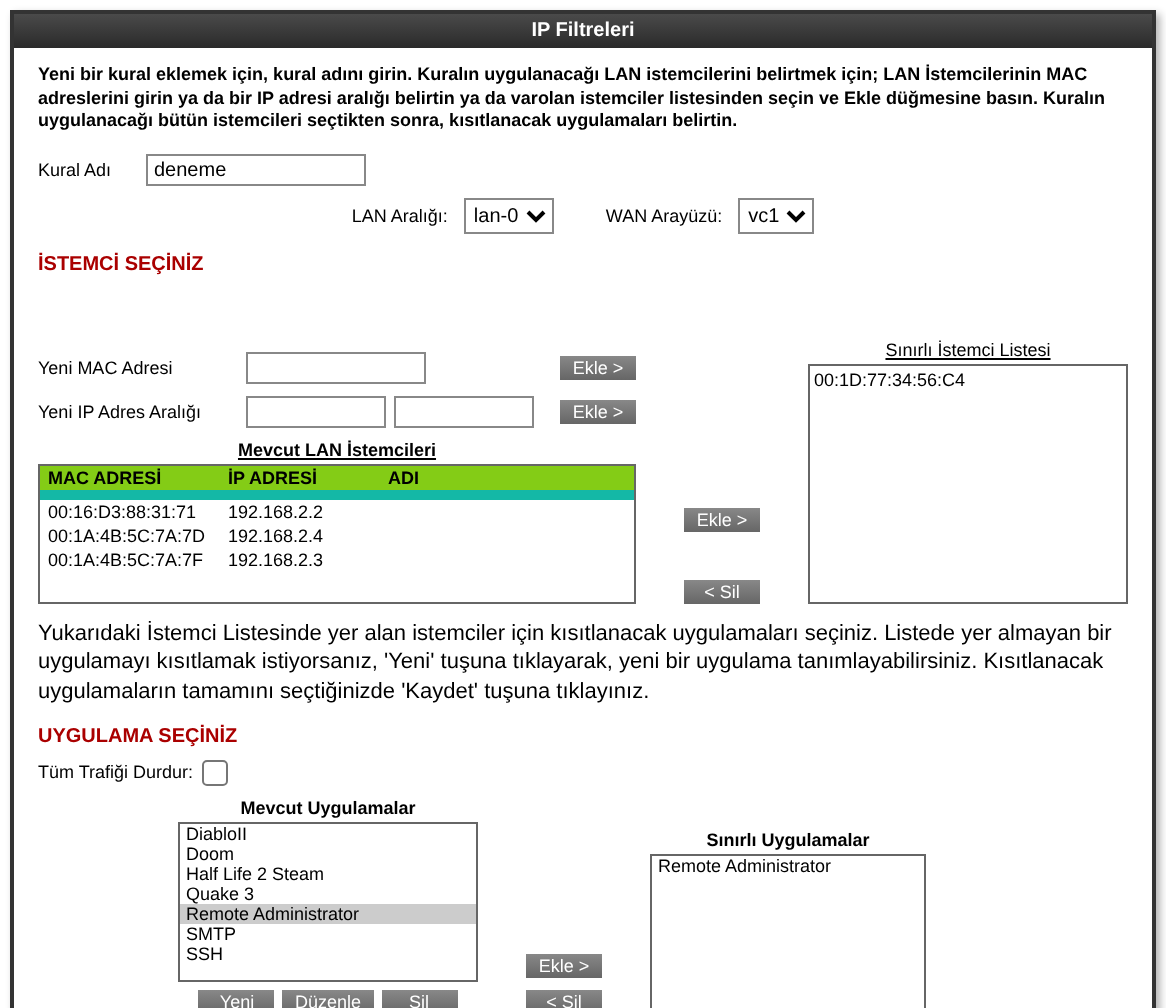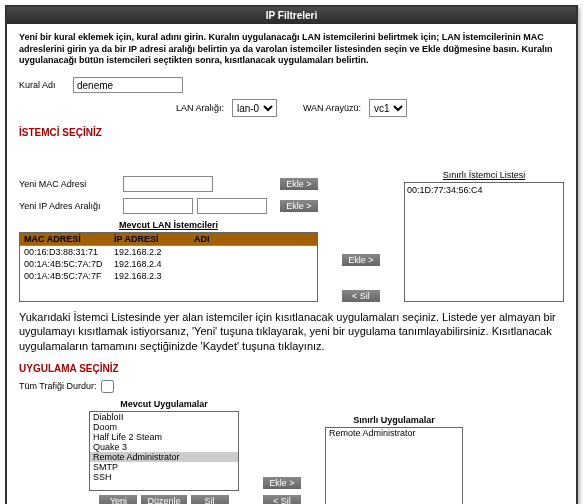--- a/index.html
+++ b/index.html
@@ -10,21 +10,21 @@
   .intro { font-size: 9px; font-weight: bold; line-height: 1.3; margin-bottom: 10px; }
   .row { display: flex; align-items: center; margin-bottom: 6px; gap: 4px; }
   .label { font-size: 9px; }
   input[type=text] { border: 1px solid #888; padding: 1px 3px; font-size: 10px; height: 16px; }
   select { border: 1px solid #888; font-size: 10px; height: 18px; background: #fff; }
   .btn { background: linear-gradient(#888,#666); color: #fff; border: none; padding: 2px 8px; font-size: 9px; cursor: pointer; min-width: 42px; }
   .btn-sm { min-width: 38px; padding: 1px 6px; }
   .section-title { color: #a00; font-weight: bold; font-size: 10px; margin: 10px 0 6px; }
   .subsection-title { font-size: 9px; font-weight: bold; text-align: center; text-decoration: underline; margin-bottom: 2px; }
   .listbox { border: 1px solid #666; background: #fff; font-family: Liberation Sans, sans-serif; font-size: 9px; overflow: auto; }
-  .list-header { display: flex; background: #a16207; border-bottom: 1px solid #14b8a6; font-weight: bold; }
+  .list-header { display: flex; background: #84cc16; border-bottom: 5px solid #14b8a6; font-weight: bold; }
   .list-header span, .list-row span { padding: 1px 4px; }
   .list-row { display: flex; }
   .col-mac { width: 90px; }
   .col-ip { width: 80px; }
   .col-name { width: 40px; }
   .two-col { display: flex; gap: 20px; align-items: flex-end; }
   .left-col { flex: 1; }
   .right-col { width: 160px; margin-top: 26px; }
   .mid-btns { display: flex; flex-direction: column; gap: 6px; align-items: center; justify-content: center; padding: 0 4px; }
   .app-list { height: 80px; width: 100%; }

